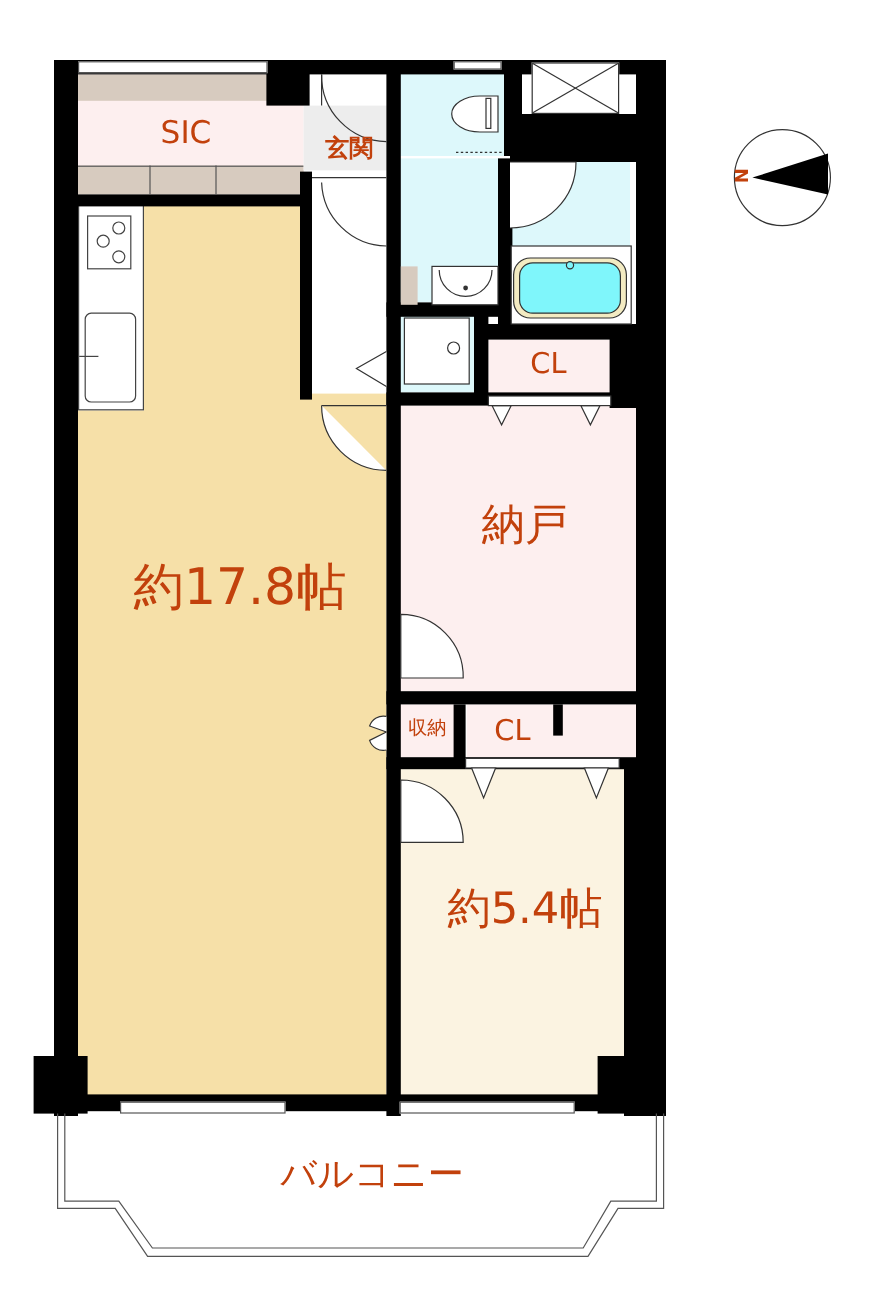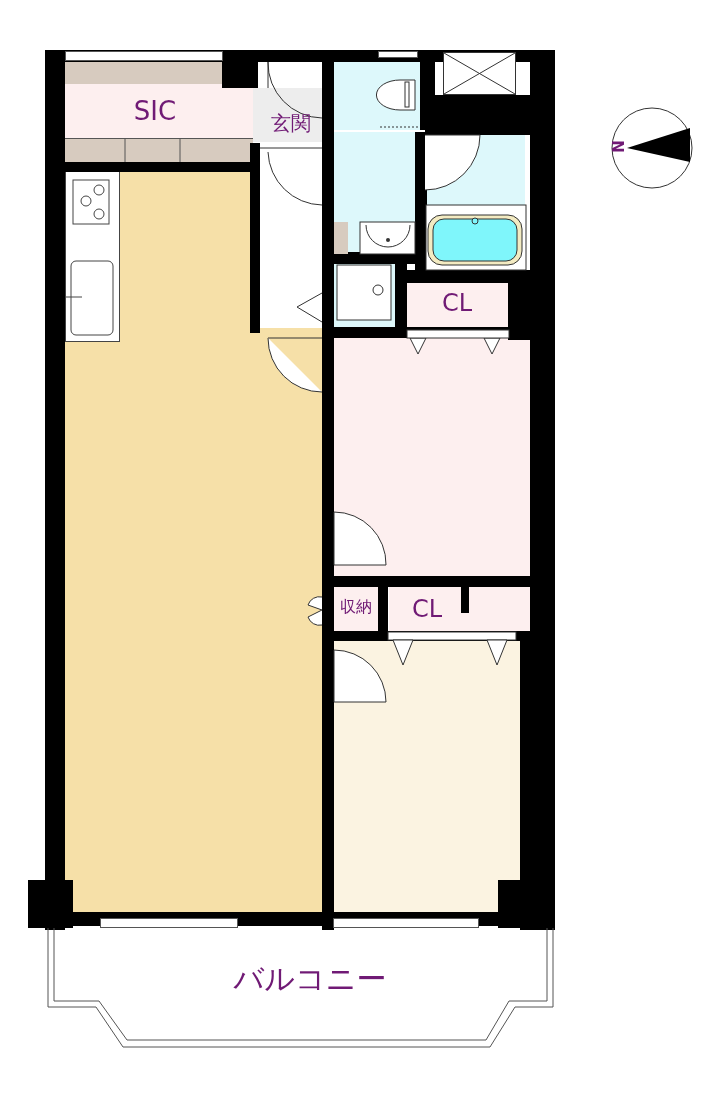--- a/index.html
+++ b/index.html
@@ -1,19 +1,19 @@
 <!DOCTYPE html>
 <html><head>
 <meta charset="utf-8">
 <style>
   html,body{margin:0;padding:0;background:#ffffff;}
   body{width:725px;height:1093px;position:relative;overflow:hidden;font-family:"DejaVu Sans","Liberation Sans",sans-serif;}
   .abs{position:absolute;box-sizing:border-box;}
   .wall{position:absolute;background:#000;}
-  .lbl{position:absolute;color:#701a75;text-align:center;line-height:1.12;white-space:nowrap;}
+  .lbl{position:absolute;color:#c2410c;text-align:center;line-height:1.12;white-space:nowrap;}
   .big{font-size:42px;}
   .mid{font-size:36px;}
   .sm{font-size:26px;}
   .xs{font-size:17px;}
   svg{position:absolute;left:0;top:0;}
 </style>
 </head>
 <body>
 
 <div class="abs" style="left:0;top:0;width:725px;height:1093px;">
@@ -129,24 +129,27 @@
   <path d="M 334 650 A 52 52 0 0 1 386 702 L 334 702 Z" fill="#fff" stroke="#333"></path>
 
   <path d="M 48 928 L 48 1007 L 96 1007 L 123 1047 L 490 1047 L 515 1007 L 553 1007 L 553 928" fill="none" stroke="#555" stroke-width="1"></path>
   <path d="M 54 928 L 54 1001 L 99 1001 L 127 1040 L 486 1040 L 509 1001 L 547 1001 L 547 928" fill="none" stroke="#555" stroke-width="1"></path>
 
   <circle cx="652" cy="148" r="40" fill="#fff" stroke="#333" stroke-width="1"></circle>
   <path d="M 627 148 L 690 128 L 690 162 Z" fill="#000"></path>
 </svg>
 
 <div class="lbl big" style="left:95px;top:465px;width:210px;">
+  <div>約17.8帖</div>
 </div>
 <div class="lbl mid" style="left:345px;top:418px;width:185px;">
+  <div>納戸</div>
 </div>
 <div class="lbl mid" style="left:345px;top:738px;width:185px;">
+  <div>約5.4帖</div>
 </div>
 <div class="lbl sm" style="left:100px;top:97px;width:110px;">SIC</div>
-<div class="lbl xs" style="left:258px;top:112px;width:66px;font-size:20px;">玄関</div>
+<div class="lbl xs" style="left:258px;top:112px;width:66px;font-size:20px;font-weight:bold;">玄関</div>
 <div class="lbl sm" style="left:412px;top:290px;width:90px;font-size:24px;">CL</div>
 <div class="lbl xs" style="left:332px;top:598px;width:48px;font-size:16px;">収納</div>
 <div class="lbl sm" style="left:392px;top:596px;width:70px;font-size:24px;">CL</div>
 <div class="lbl sm" style="left:190px;top:962px;width:240px;font-size:30px;">バルコニー</div>
 <div class="lbl" style="left:611px;top:138px;width:16px;font-size:15px;font-weight:bold;transform:rotate(-90deg);">N</div>
 
 </body></html>

